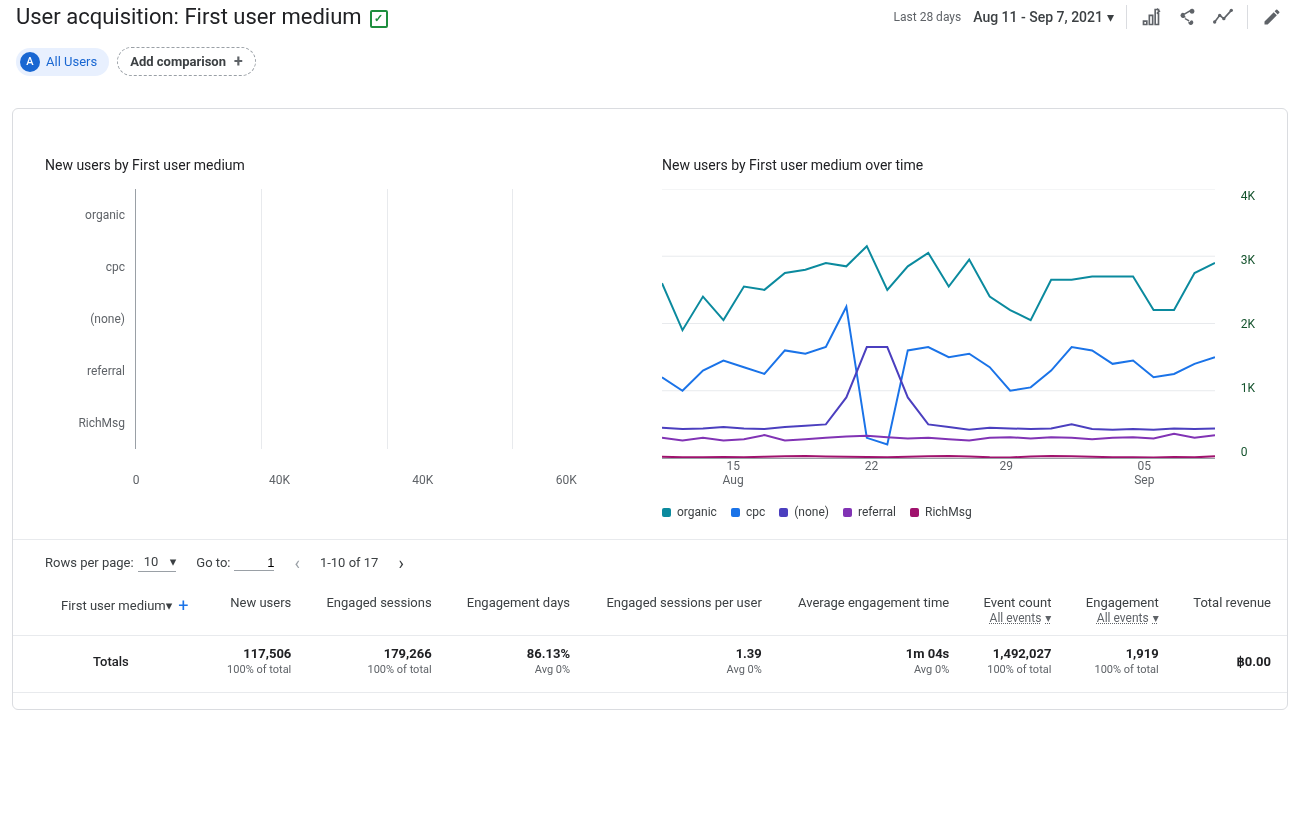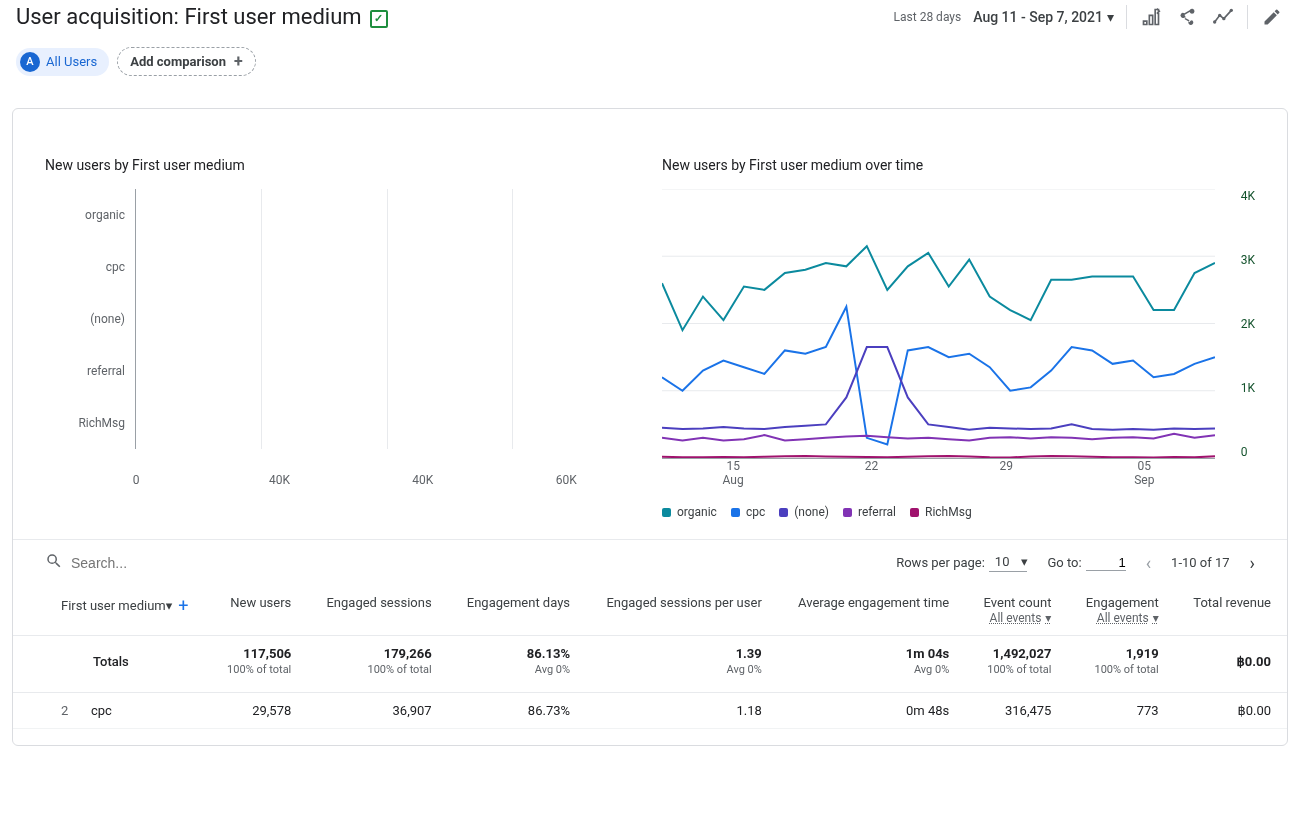--- a/index.html
+++ b/index.html
@@ -217,26 +217,20 @@
           </div>
           <div class="leg-item">
             <span class="leg-dot" style="background: rgb(160, 18, 109);"></span>
             <span>RichMsg</span>
           </div>
         </div>
     </div>
   </div>
 
   <div class="table-controls">
-    <div class="search-box">
-      <span><svg width="18" height="18" viewBox="0 0 24 24">
-            <path d="M15.5 14h-.79l-.28-.27A6.471 6.471 0 0 0 16 9.5 6.5 6.5 0 1 0 9.5 16c1.61 0 3.09-.59 4.23-1.57l.27.28v.79l5 4.99L20.49 19l-4.99-5zM9.5 14A4.5 4.5 0 1 1 14 9.5 4.5 4.5 0 0 1 9.5 14z" fill="#5f6368"></path>
-          </svg></span>
-      <input placeholder="Search..." style="">
-    </div>
     <div class="pager">
       <span class="sel">
         <span>Rows per page:</span>
         <span style="border-bottom:1px solid #9aa0a6; padding:0 18px 2px 6px; position:relative;">
           <span>10</span>
           <span style="position:absolute; right:0;">▾</span>
         </span>
       </span>
       <span class="sel">
         <span>Go to:</span>
@@ -281,26 +275,15 @@
         <td style="padding-left:80px; font-weight:500;">Totals</td>
         <td><b>117,506</b><span class="sub-val">100% of total</span></td>
         <td><b>179,266</b><span class="sub-val">100% of total</span></td>
         <td><b>86.13%</b><span class="sub-val">Avg 0%</span></td>
         <td><b>1.39</b><span class="sub-val">Avg 0%</span></td>
         <td><b>1m 04s</b><span class="sub-val">Avg 0%</span></td>
         <td><b>1,492,027</b><span class="sub-val">100% of total</span></td>
         <td><b>1,919</b><span class="sub-val">100% of total</span></td>
         <td><b>฿0.00</b></td>
       </tr>
-        <tr>
-          <td style="padding-left:48px;"><span class="row-num">2</span><span class="row-dim">cpc</span></td>
-          <td>29,578</td>
-          <td>36,907</td>
-          <td>86.73%</td>
-          <td>1.18</td>
-          <td>0m 48s</td>
-          <td>316,475</td>
-          <td>773</td>
-          <td>฿0.00</td>
-        </tr>
       </tbody>
   </table>
 </div>
 
 </body></html>

